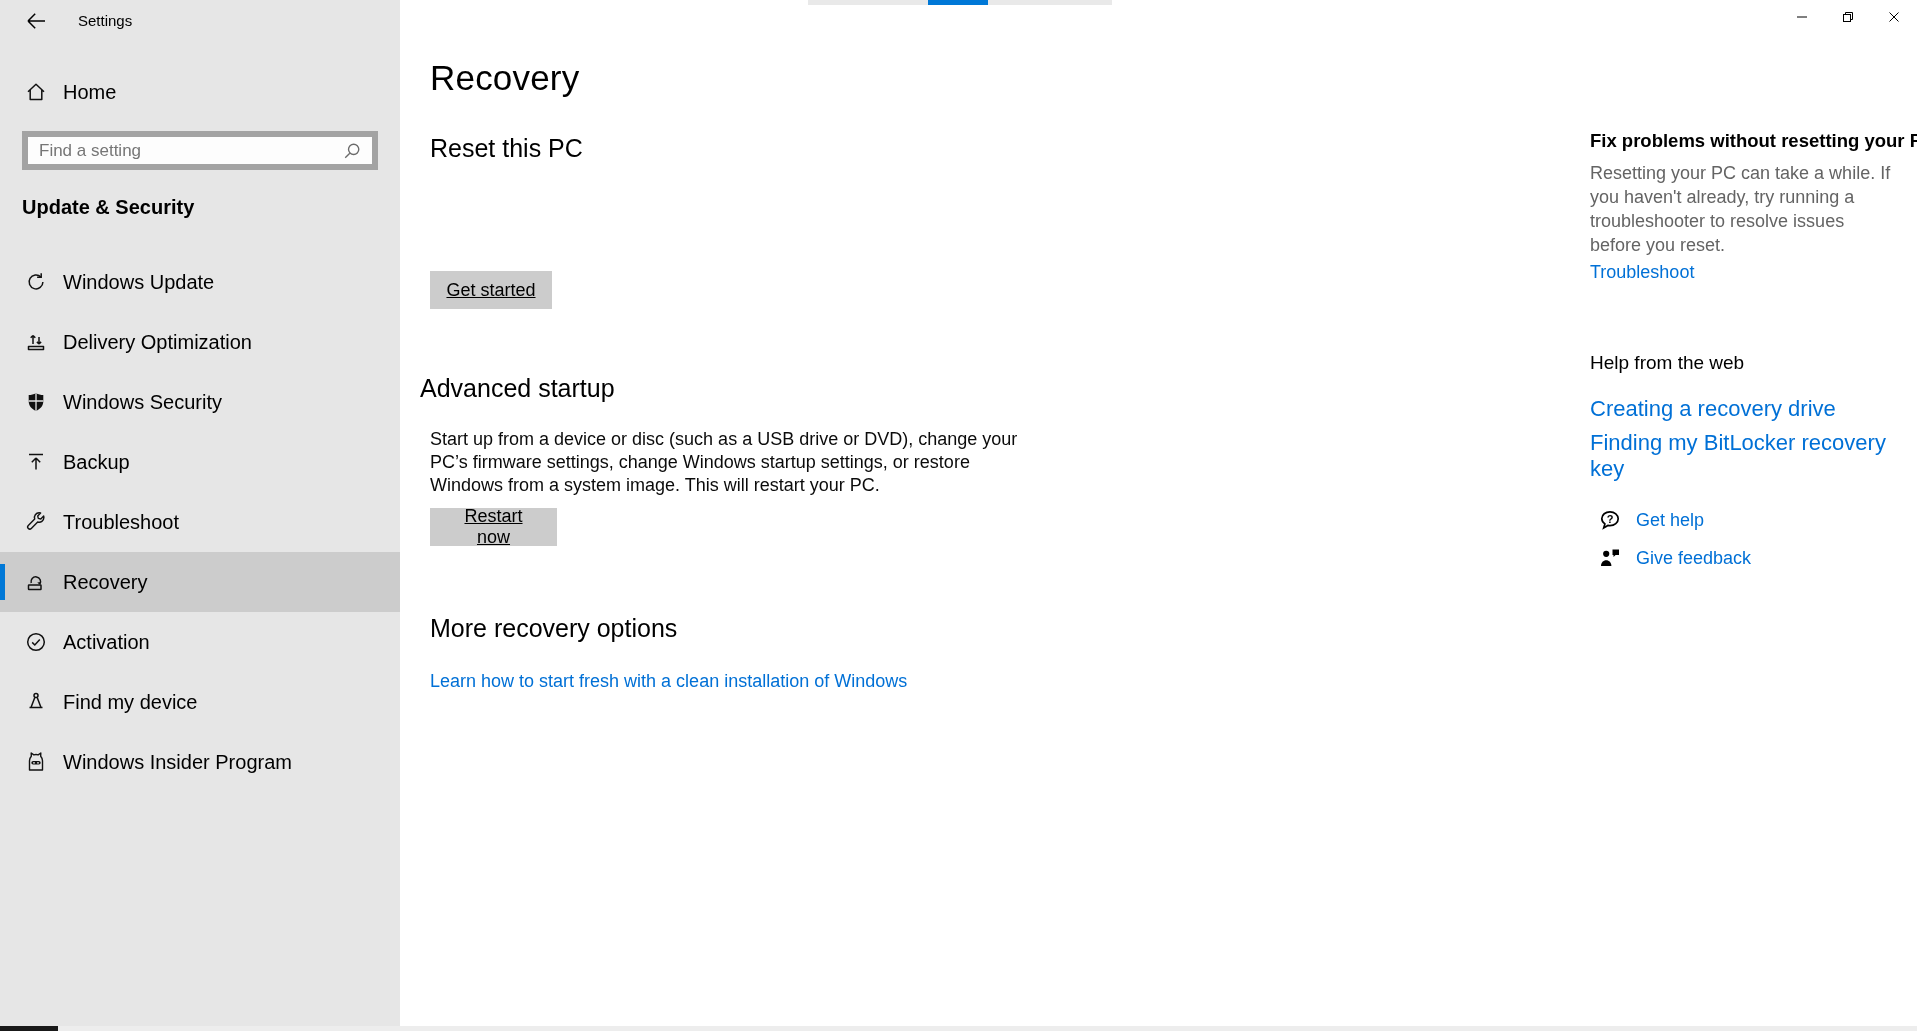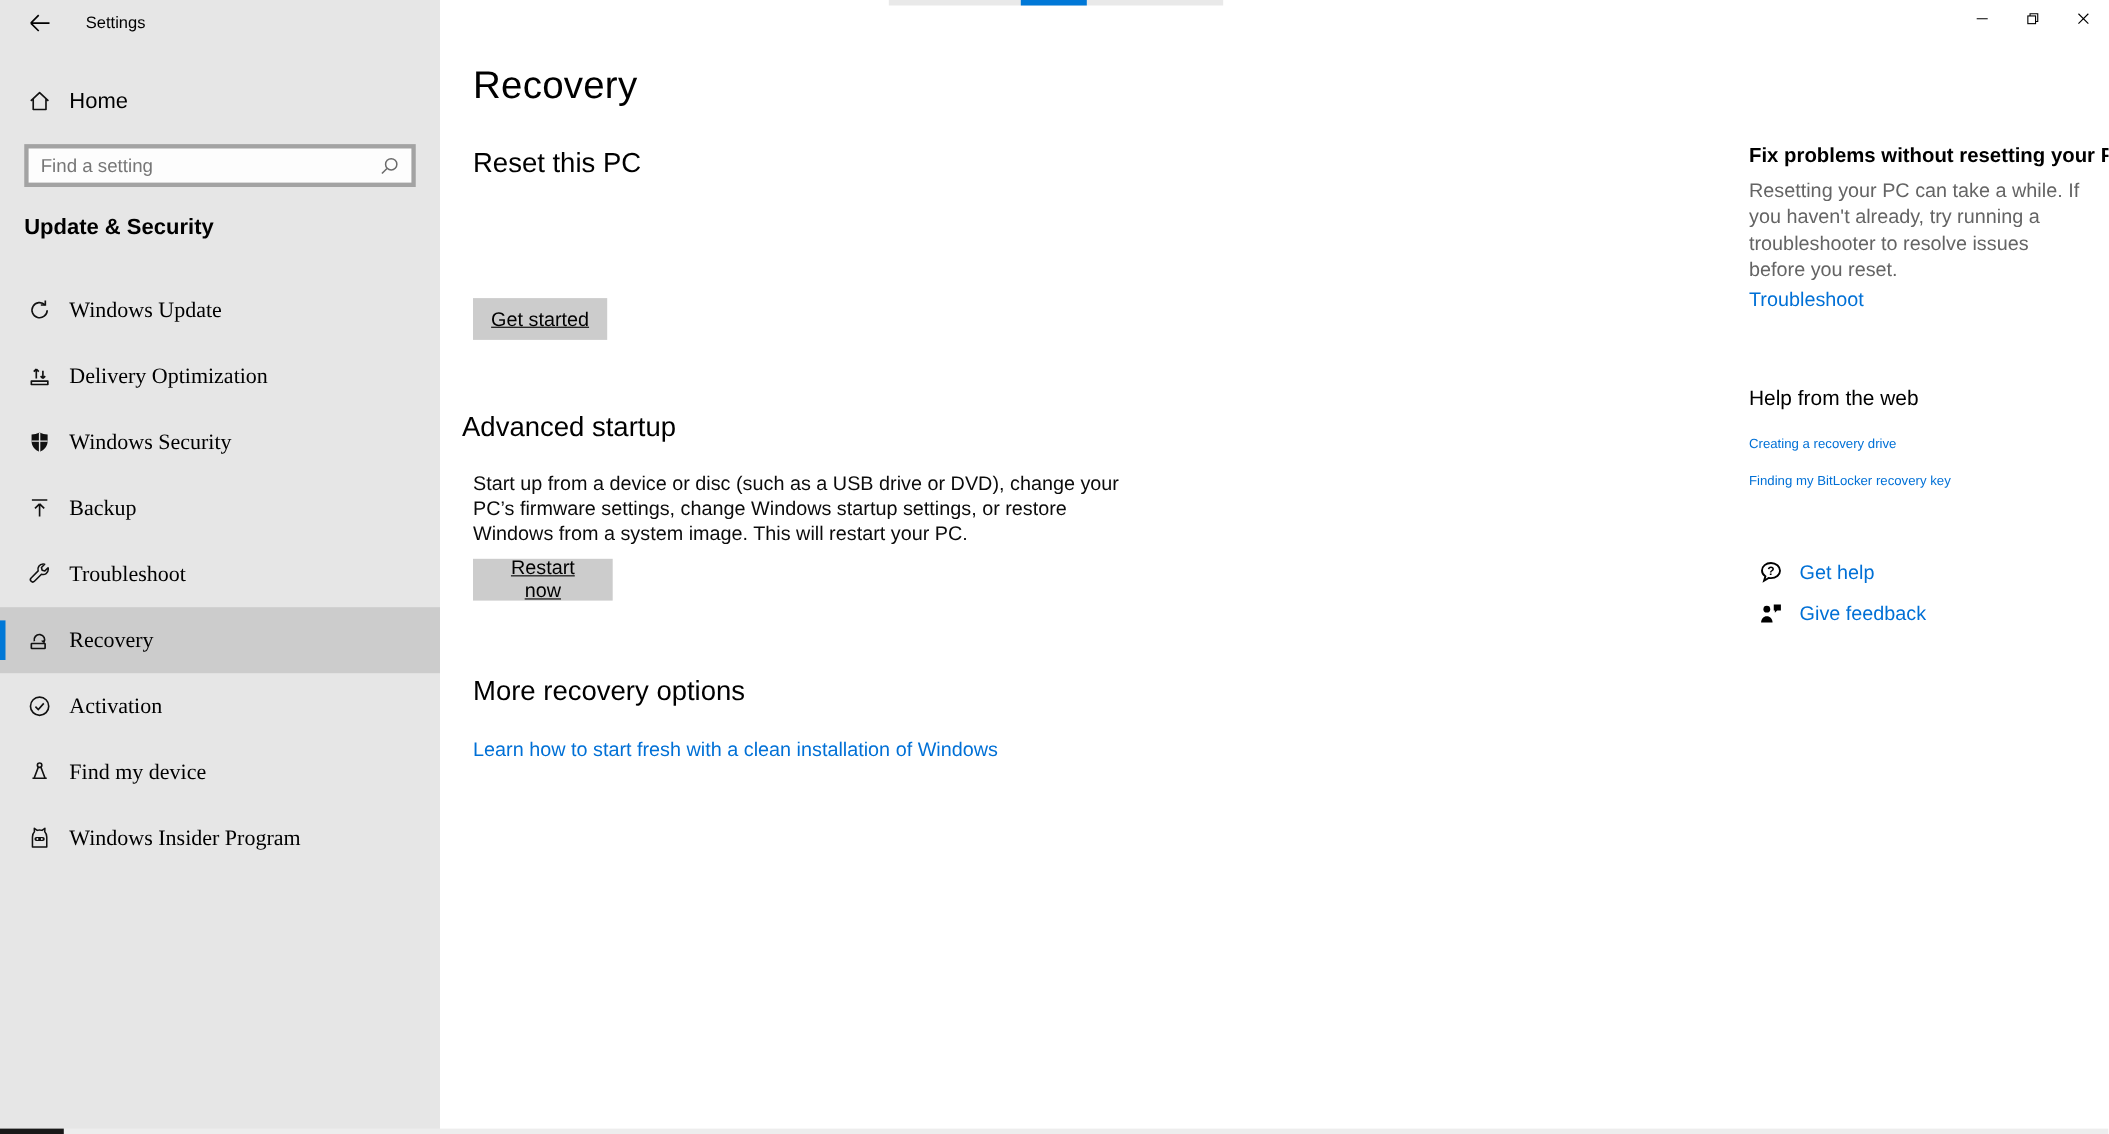--- a/index.html
+++ b/index.html
@@ -39,37 +39,37 @@
     width: 400px; height: 38px;
     display: flex; align-items: center;
     padding-left: 24px; gap: 15px;
     font-size: 20px;
     cursor: pointer;
   }
   .search-box {
     position: absolute; left: 22px; top: 131px;
     width: 356px; height: 39px;
     background: #fdfdfd;
-    border: 4px solid #a3a3a3;
+    border: 6px solid #a3a3a3;
     display: flex; align-items: center;
   }
   .search-box input {
     flex: 1; border: none; outline: none; background: transparent;
     font-family: "Liberation Sans", sans-serif;
     font-size: 17px; padding: 0 8px 0 11px; color: #000;
   }
   .search-box input::placeholder { color: #767676; opacity: 1; }
   .search-glyph { width: 22px; height: 22px; margin-right: 9px; flex: 0 0 22px; }
 
   .section-header {
     position: absolute; left: 22px; top: 196px;
     font-size: 20px; font-weight: bold;
   }
 
-  .nav { position: absolute; left: 0; top: 252px; width: 325px; font-family: Liberation Serif, serif; }
+  .nav { position: absolute; left: 0; top: 252px; width: 325px; }
   .nav-item {
     position: relative;
     height: 60px; width: 400px;
     display: flex; align-items: center;
     padding-left: 24px; gap: 15px;
     font-size: 20px;
     cursor: pointer;
   }
   .nav-item.selected { background: #cccccc; }
   .accent-bar {
@@ -145,21 +145,21 @@
     font-size: 18.5px; font-weight: 600; white-space: nowrap;
   }
   .fix-heading { top: 130px; }
   .fix-body {
     position: absolute; left: 0; top: 161px;
     font-size: 18px; line-height: 24px;
     color: #646464; white-space: pre-line;
   }
   .troubleshoot-link { position: absolute; left: 0; top: 262px; font-size: 18px; }
   .web-heading { top: 352px; font-weight: 400; font-size: 19px; }
-  .aside-link { position: absolute; left: 0; font-size: 12px; }
+  .aside-link { position: absolute; left: 0; font-size: 22px; }
   .aside-link.l0 { top: 396px; }
   .aside-link.l1 { top: 430px; }
   .icon-link-row {
     position: absolute; left: 8px;
     display: flex; align-items: center; gap: 14px;
     font-size: 18px; cursor: pointer;
   }
   .icon-link-row.get-help     { top: 508px; }
   .icon-link-row.give-feedback{ top: 546px; }
   .icon-link-row .row-icon { width: 24px; height: 24px; flex: 0 0 24px; }

